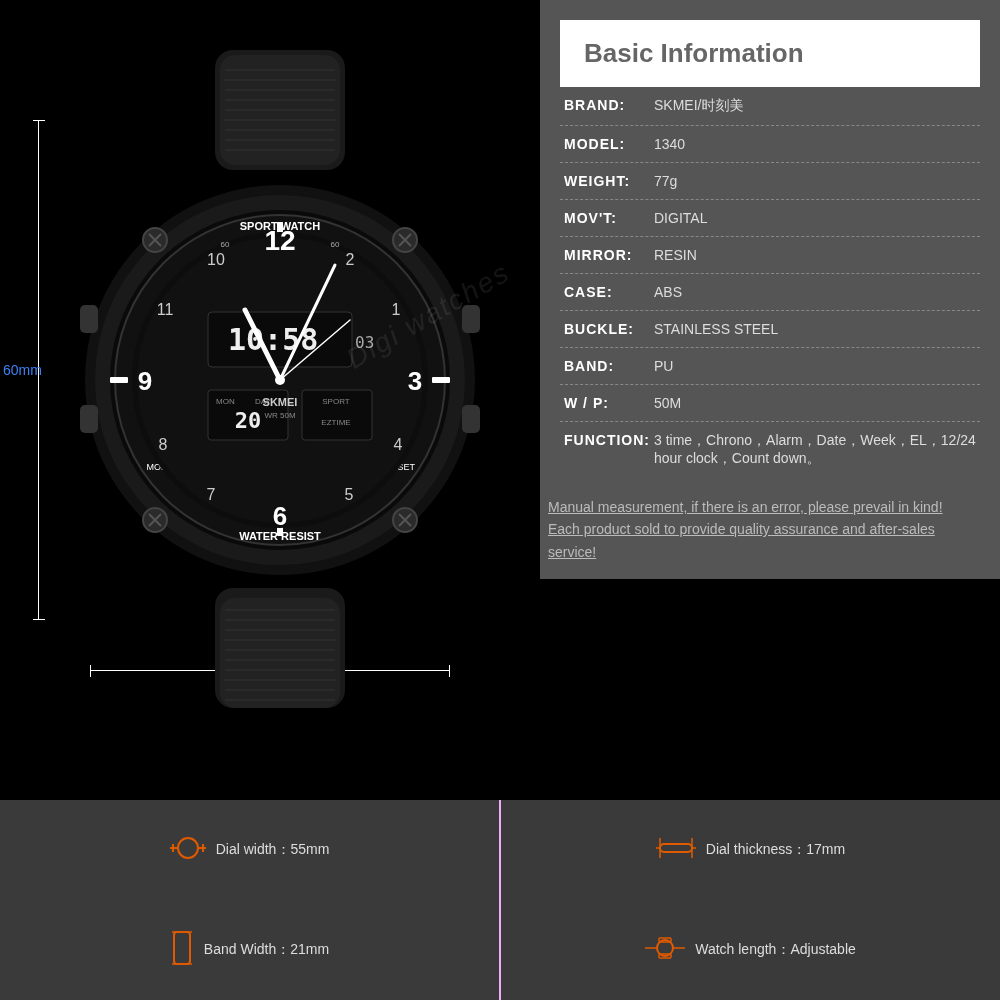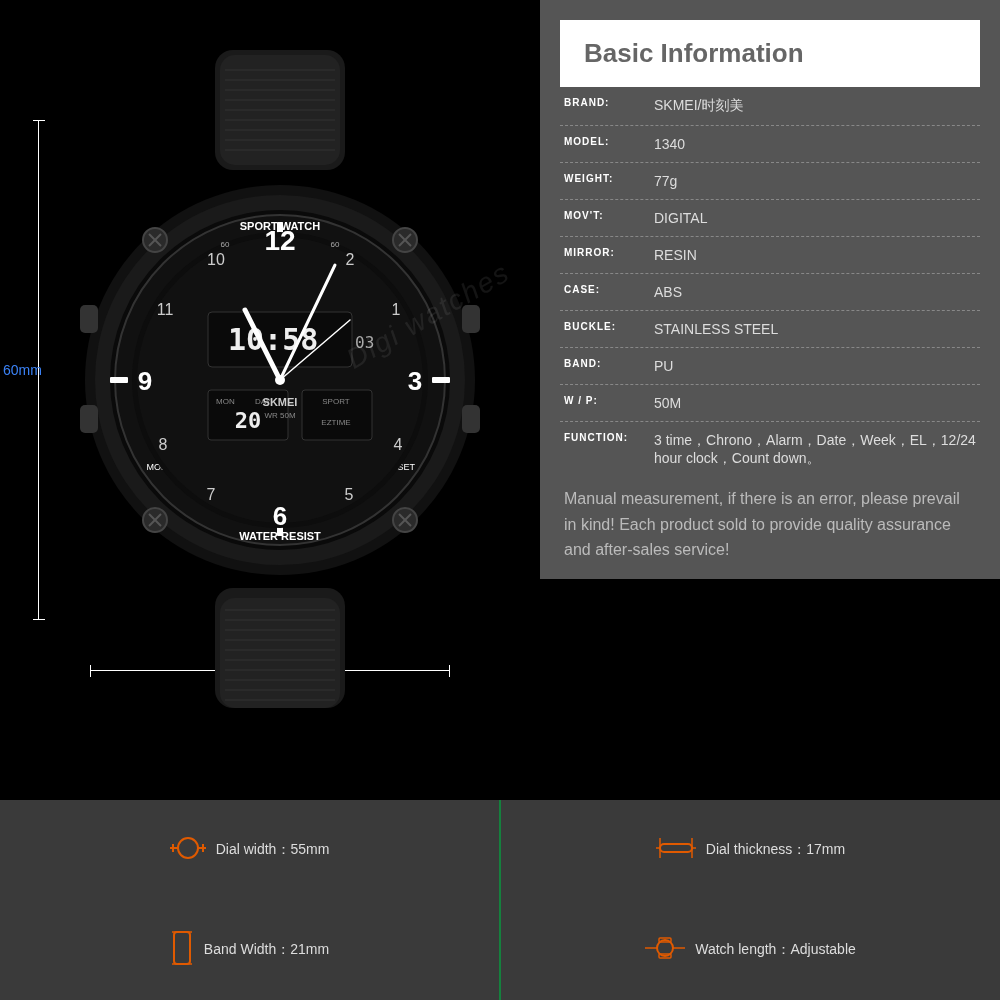--- a/index.html
+++ b/index.html
@@ -77,44 +77,45 @@
       padding: 10px 4px;
       border-bottom: 1px dashed #888;
     }
     .info-row:last-child {
       border-bottom: none;
     }
 
     .info-label {
       font-weight: bold;
       color: #fff;
-      font-size: 10px;
+      font-size: 14px;
       min-width: 90px;
       letter-spacing: 1px;
     }
 
     .info-value {
       color: #ddd;
       font-size: 14px;
       flex: 1;
     }
 
     .info-note {
-      padding: 8px 24px 16px 24px;
-      font-size: 16px;
+      padding: 8px 24px 16px 8px;
+      font-size: 14px;
       color: #bbb;
       line-height: 1.6;
+      text-decoration: underline;
     }
 
     
     .bottom-section {
       display: flex;
       flex-direction: column;
       height: 200px;
-      background: #15803d;
+      background: #f0abfc;
     }
 
     .spec-row {
       display: flex;
       flex: 1;
       gap: 2px;
     }
 
     .spec-box {
       flex: 1;

